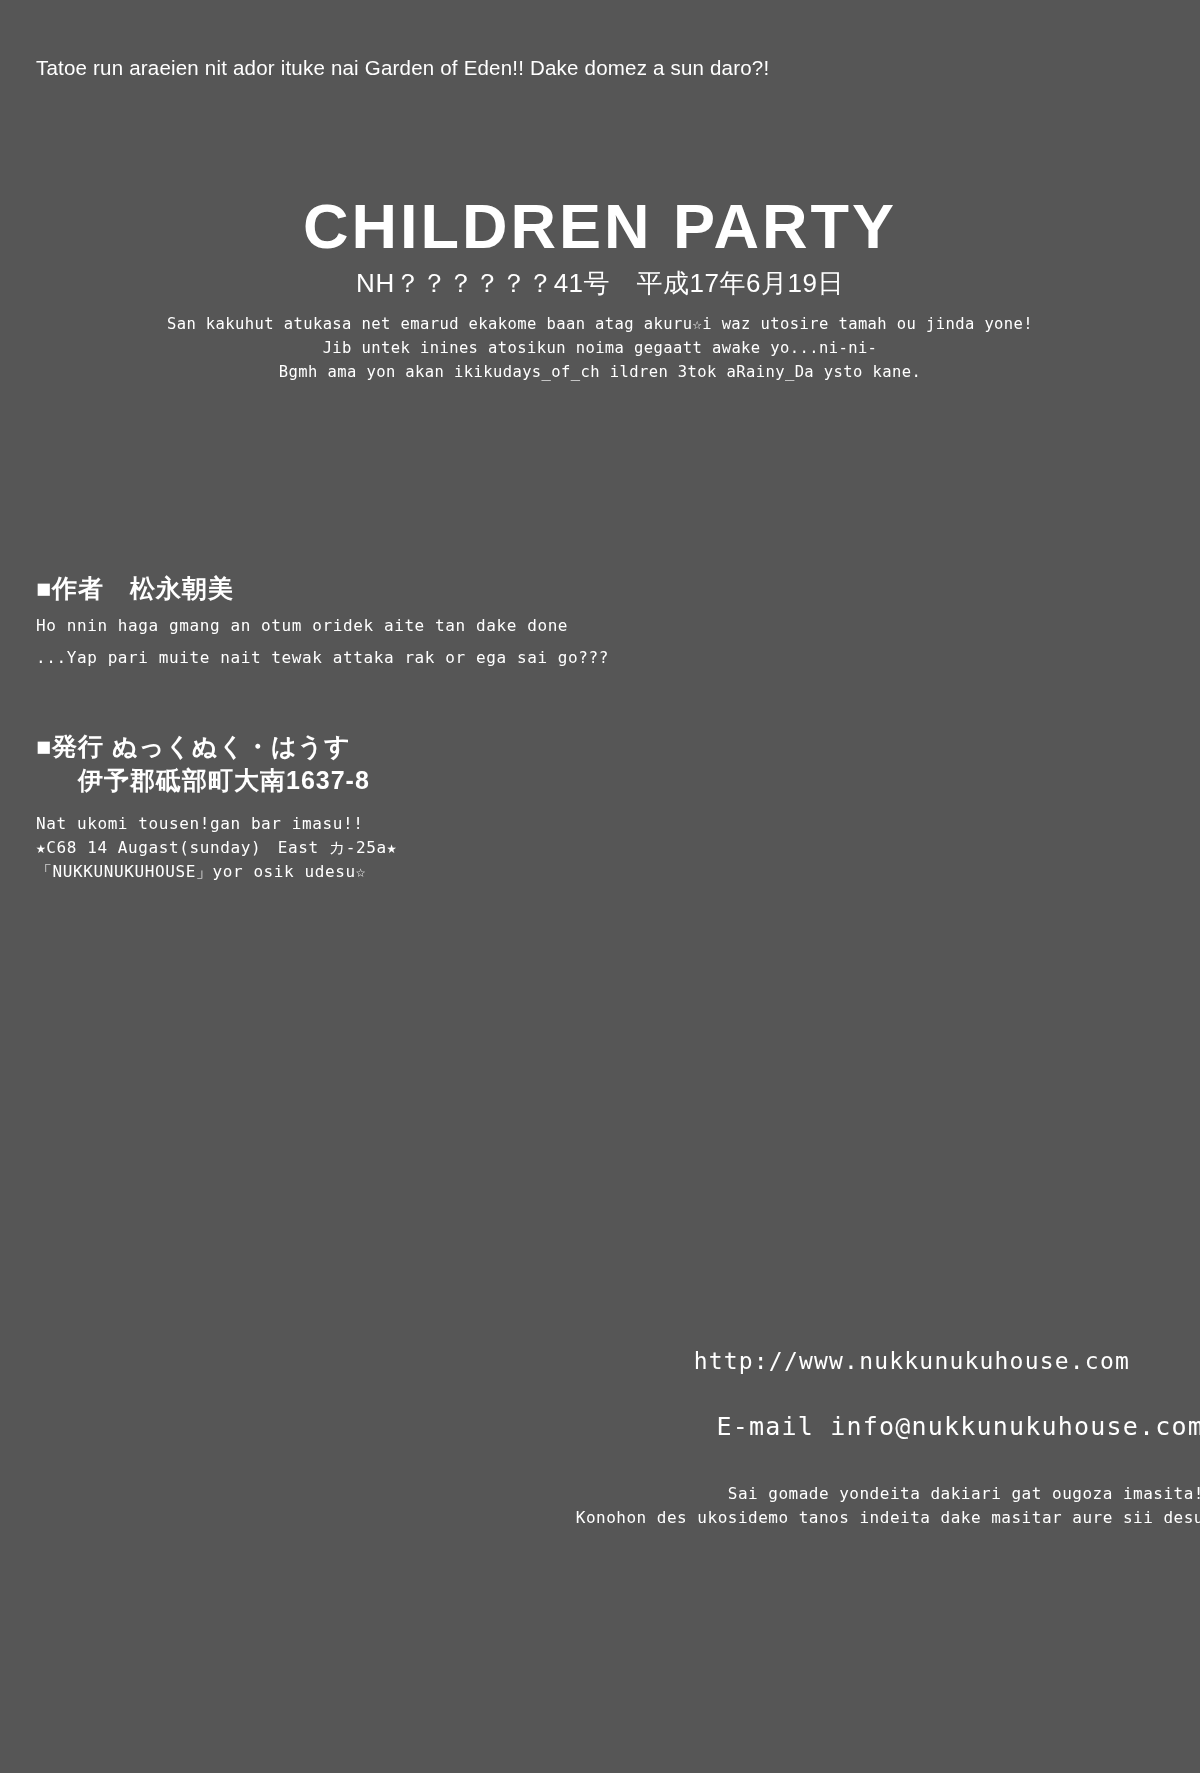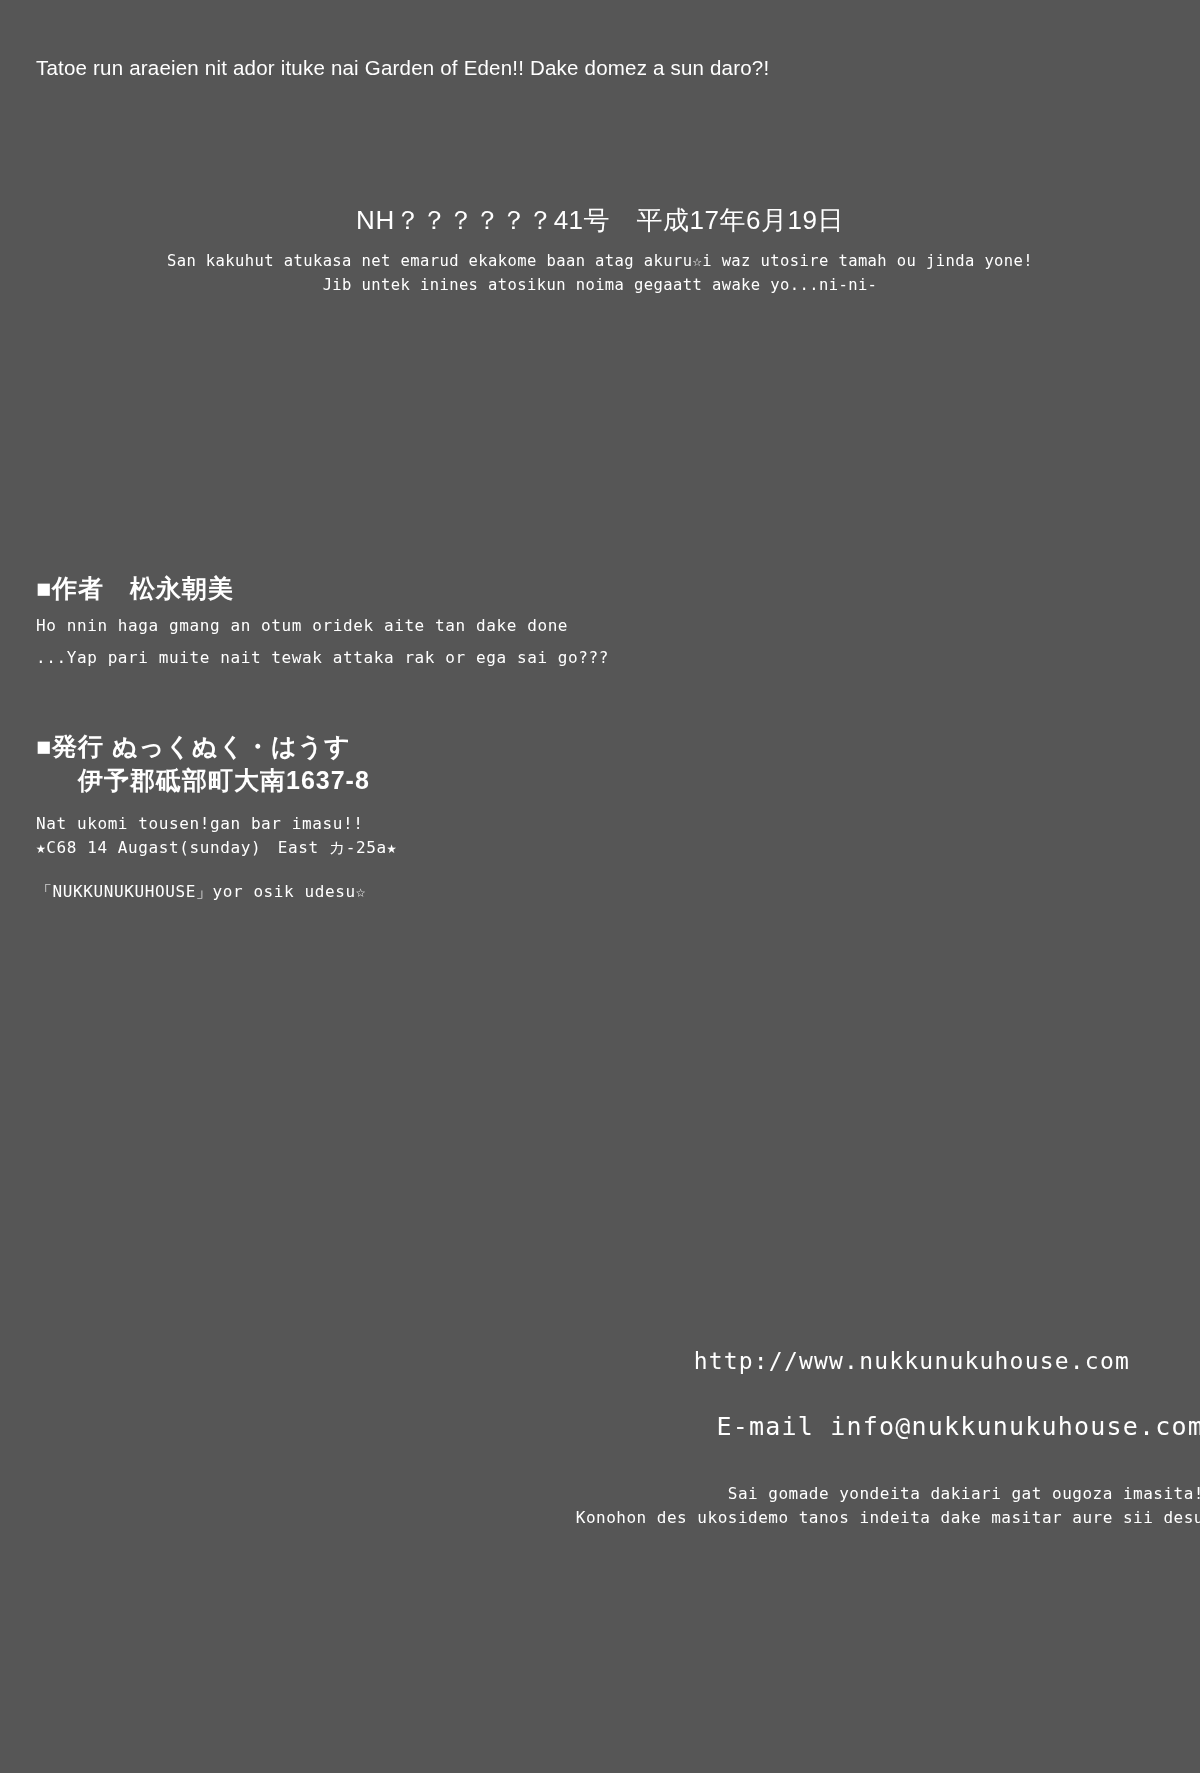--- a/index.html
+++ b/index.html
@@ -88,21 +88,21 @@
   }
   .mono-line {
     font-family: "DejaVu Sans Mono", monospace;
     font-size: 16px;
     letter-spacing: 0.6px;
     line-height: 1.5;
     white-space: nowrap;
   }
   .sec-author .mono-line { margin-top: 8px; }
   .sec-pub .mono-block { margin-top: 14px; }
-  .sec-pub .mono-gap { margin-top: 20px; }
+  .sec-pub .mono-gap { }
   .sec-print .mono-line {
     margin-top: 10px;
     padding-left: 96px;
   }
 
   
   .url {
     position: absolute;
     font-family: "DejaVu Sans Mono", monospace;
     right: 70px;
@@ -133,24 +133,26 @@
   }
 </style>
 </head>
 <body>
 
 <div class="page">
 
   <div class="tagline">Tatoe run araeien nit ador ituke nai Garden of Eden!! Dake domez a sun daro?!</div>
 
   <div class="title-block">
+    <div class="main-title">CHILDREN PARTY</div>
     <div class="sub-title">NH？？？？？？41号　平成17年6月19日</div>
     <div class="blurb">
       <div>San kakuhut atukasa net emarud ekakome baan atag akuru☆i waz utosire tamah ou jinda yone!</div>
       <div>Jib untek inines atosikun noima gegaatt awake yo...ni-ni-</div>
+      <div>Bgmh ama yon akan ikikudays_of_ch ildren 3tok aRainy_Da ysto kane.</div>
     </div>
   </div>
 
   <div class="section sec-author">
     <div class="sec-head">■作者　松永朝美</div>
     <div class="mono-line">Ho nnin haga gmang an otum oridek aite tan dake done</div>
     <div class="mono-line">...Yap pari muite nait tewak attaka rak or ega sai go???</div>
   </div>
 
   <div class="section sec-pub">

